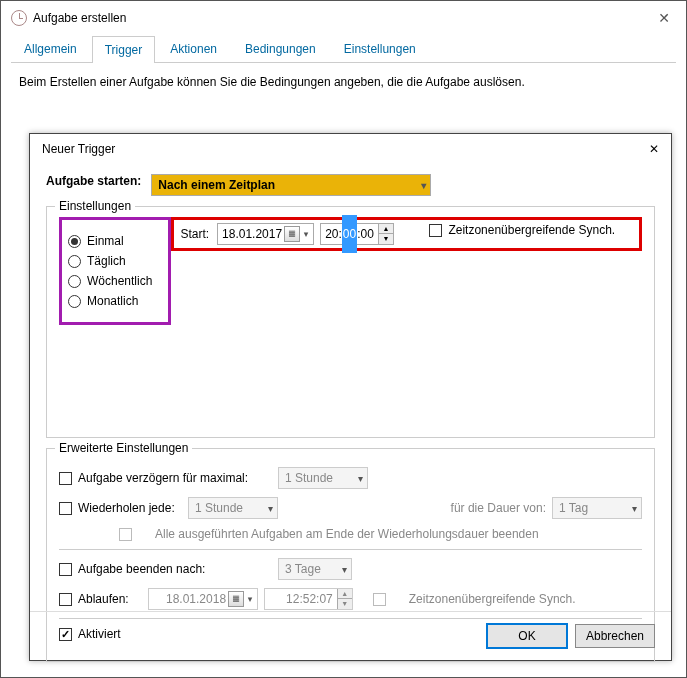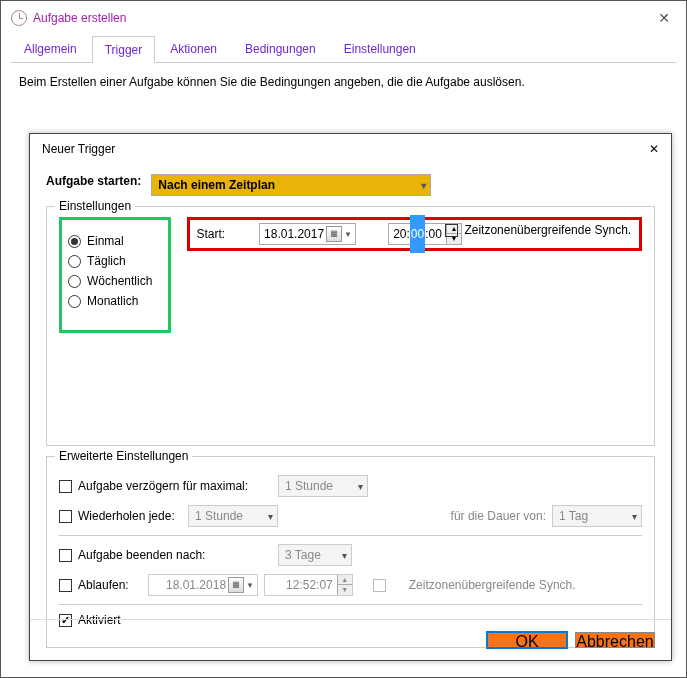--- a/index.html
+++ b/index.html
@@ -5,50 +5,50 @@
 * { box-sizing: border-box; margin: 0; padding: 0; }
 body { font-family: "Segoe UI", Tahoma, sans-serif; font-size: 12px; background: #fff; color: #000; }
 
 .window { border: 1px solid #555; position: relative; }
 .outer { width: 687px; height: 678px; }
 .titlebar { display: flex; align-items: center; padding: 8px 10px; height: 34px; }
 .titlebar .close-x { margin-left: auto; font-size: 14px; color: #555; cursor: default; padding: 2px 6px; }
 .clock-icon { width: 16px; height: 16px; border: 1px solid #a88; border-radius: 50%; position: relative; margin-right: 6px; }
 .clock-icon::before { content:""; position:absolute; width:1px; height:5px; background:#a88; top:2px; left:7px; }
 .clock-icon::after { content:""; position:absolute; width:4px; height:1px; background:#a88; top:7px; left:7px; }
-.title { color: #a21caf; }
+.title { color: #000000; }
 
 .tabs { display: flex; margin: 0 10px; border-bottom: 1px solid #ccc; }
-.tab { padding: 6px 12px; border: 1px solid transparent; border-bottom: none; margin-right: 2px; cursor: default; color: #6d28d9; }
+.tab { padding: 6px 12px; border: 1px solid transparent; border-bottom: none; margin-right: 2px; cursor: default; color: #0369a1; }
 .tab.active { border-color: #ccc; background: #fff; position: relative; top: 1px; }
 .tab-content { padding: 12px 18px; }
 
 .inner-window { position: absolute; top: 132px; left: 28px; width: 643px; height: 528px; background: #fff; border: 1px solid #444; box-shadow: 0 0 6px rgba(0,0,0,.3); }
 .inner-title { display: flex; align-items: center; padding: 8px 12px; }
 .inner-title .close-x { margin-left: auto; }
 
 .body { padding: 4px 16px 12px; }
 
 .row { display: flex; align-items: flex-start; margin: 6px 0; font-weight: bold; }
 .label { margin-right: 10px; }
 
 .combo { display: inline-flex; align-items: center; justify-content: space-between; border: 1px solid #aaa; background: #eab308; height: 22px; padding: 0 4px 0 6px; font-size: 12px; }
 .combo .arrow { font-size: 10px; color: #555; margin-left: 6px; }
 .combo.disabled { color: #888; border-color: #ccc; background: #f4f4f4; }
 
 .groupbox { border: 1px solid #ccc; margin-top: 10px; padding: 10px 12px 12px; position: relative; }
 .grouplabel { position: absolute; top: -8px; left: 8px; background: #fff; padding: 0 4px; font-size: 12px; }
 
 .settings-split { display: flex; }
-.freq-col { border: 3px solid #22c55e; padding: 8px 16px 16px 6px; margin-right: 16px; }
+.freq-col { border: 3px solid #a21caf; padding: 8px 16px 8px 6px; }
 .radio-row { display: flex; align-items: center; margin: 6px 0; cursor: default; }
 .radio { width: 13px; height: 13px; border: 1px solid #333; border-radius: 50%; margin-right: 6px; position: relative; }
 .radio.checked::after { content:""; position:absolute; width:7px; height:7px; border-radius:50%; background:#333; top:2px; left:2px; }
 
-.start-box { border: 3px solid #d00; padding: 4px 6px; display: flex; align-items: center; height: 34px; gap: 26px; }
+.start-box { border: 3px solid #d00; padding: 4px 6px; display: flex; align-items: center; height: 34px; }
 .right-col { flex: 1; }
 .start-row { display: flex; align-items: center; }
 
 .dateinput { border: 1px solid #aaa; height: 22px; display: inline-flex; align-items: center; padding: 0 2px 0 4px; background: #fff; }
 .datebtn { width: 16px; height: 16px; border: 1px solid #999; margin-left: 2px; background: linear-gradient(#fff,#ddd); font-size: 8px; text-align: center; line-height: 14px; color: #555; }
 .dropbtn { width: 10px; font-size: 9px; color: #555; margin-left: 1px; text-align: center; }
 
 .spinner { border: 1px solid #aaa; height: 22px; display: inline-flex; align-items: center; background: #fff; }
 .spinner .val { padding: 0 4px; }
 .spin-btns { display: flex; flex-direction: column; border-left: 1px solid #aaa; }
@@ -59,21 +59,21 @@
 
 .checkbox { width: 13px; height: 13px; border: 1px solid #333; margin-right: 6px; display: inline-flex; align-items: center; justify-content: center; font-size: 11px; line-height: 11px; }
 .checkbox.checked::after { content: "✓"; color: #000; font-weight: bold; }
 .checkbox.disabled { border-color: #bbb; }
 .checkrow { display: flex; align-items: center; margin: 8px 0; }
 .disabled-text { color: #888; padding-left: 17px; }
 
 .divider { border-top: 1px solid #ccc; margin: 8px 0; }
 
 .btnbar { display: flex; justify-content: flex-end; gap: 8px; padding: 12px 16px; border-top: 1px solid #ddd; position: absolute; bottom: 0; left: 0; right: 0; }
-.btn { min-width: 80px; height: 16px; border: 1px solid #888; background: #f97316; font-size: 16px; cursor: default; }
+.btn { min-width: 80px; height: 24px; border: 1px solid #888; background: #e5e5e5; font-size: 12px; cursor: default; }
 .btn.primary { border: 1px solid #0078d7; box-shadow: 0 0 0 1px #0078d7; }
 </style>
 </head>
 <body>
 
 <div class="window outer">
   <div class="titlebar">
     <span class="clock-icon"></span>
     <span class="title">Aufgabe erstellen</span>
     <span class="close-x">✕</span>
@@ -170,20 +170,24 @@
               <span>1 Stunde</span>
               <span class="arrow">▾</span>
             </div>
           <span class="disabled-text" style="margin-left:auto; margin-right:6px">für die Dauer von:</span>
           <div class="combo disabled" style="width:90px">
               <span>1 Tag</span>
               <span class="arrow">▾</span>
             </div>
         </div>
 
+        <div class="checkrow" style="margin-left:60px">
+          <span class="checkbox disabled"></span>
+          <span class="disabled-text">Alle ausgeführten Aufgaben am Ende der Wiederholungsdauer beenden</span>
+        </div>
 
         <div class="divider"></div>
 
         <div class="checkrow">
           <span class="checkbox"></span>
           <span style="width:200px">Aufgabe beenden nach:</span>
           <div class="combo disabled" style="width:74px">
               <span>3 Tage</span>
               <span class="arrow">▾</span>
             </div>

